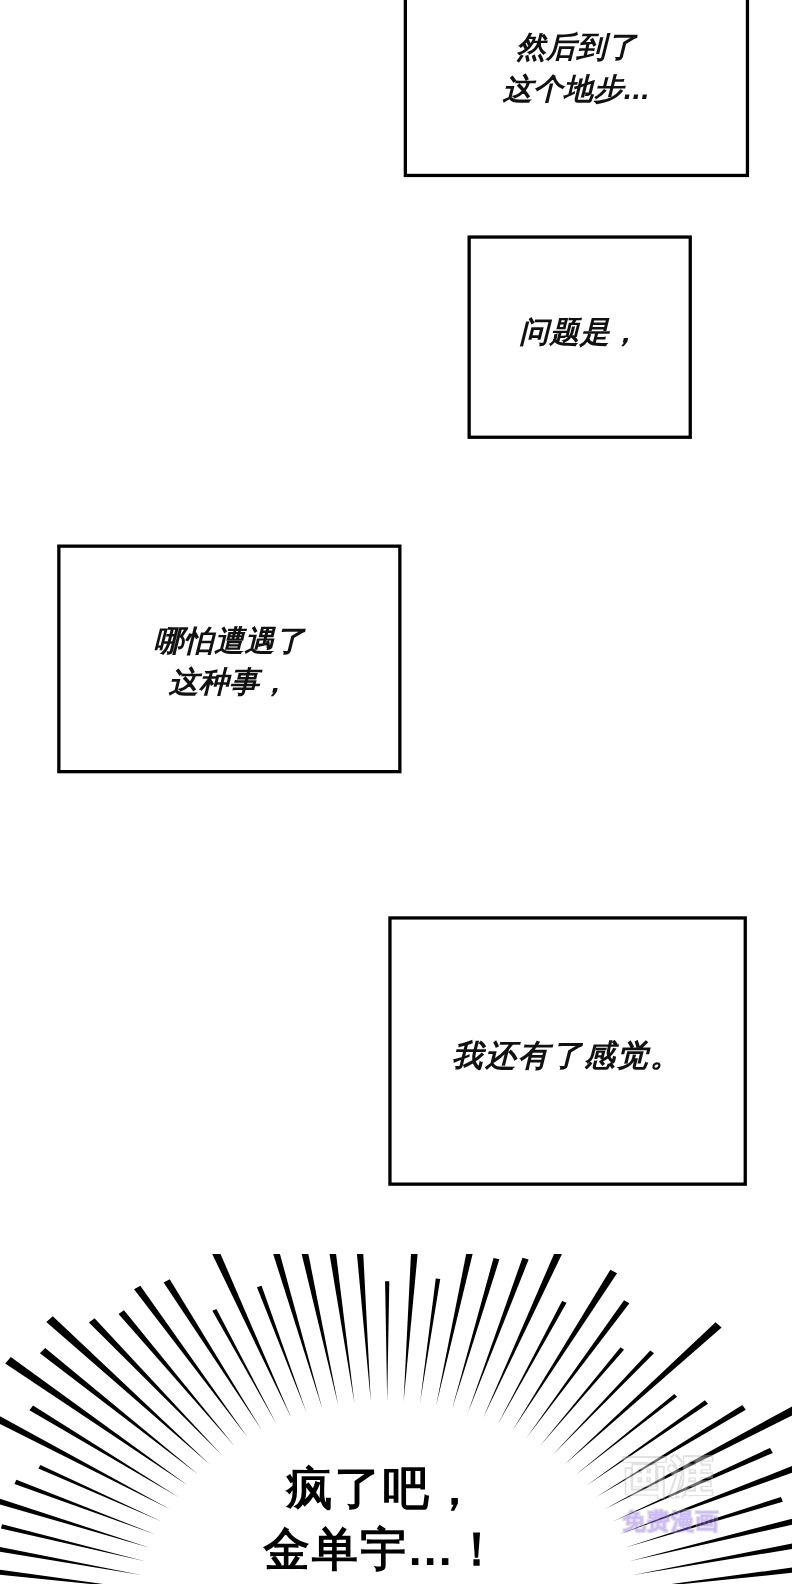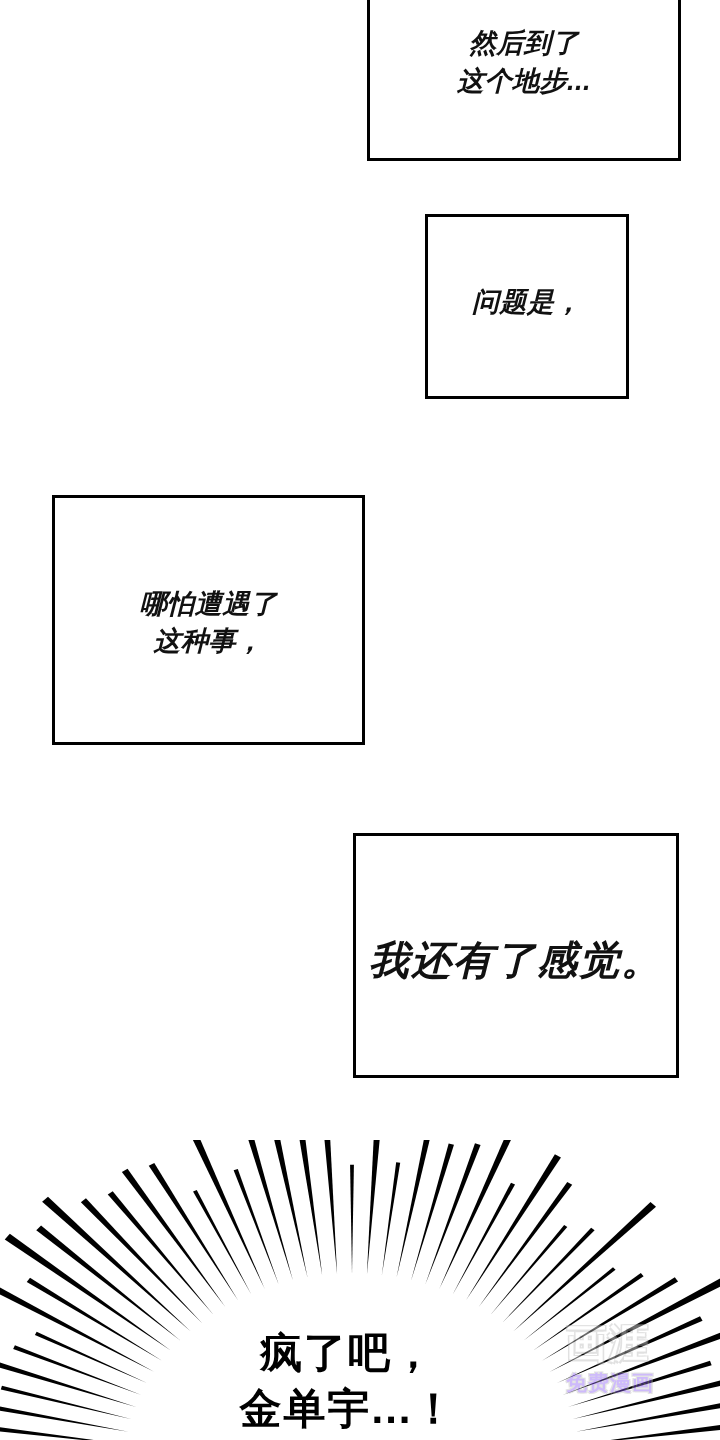--- a/index.html
+++ b/index.html
@@ -35,25 +35,25 @@
     white-space: pre-line;
     font-style: italic;
   }
 
   #panel-1 { left: 367px; top: -8px;  width: 314px; height: 169px; }
   #panel-1 .panel-text { font-size: 27px; transform: translateY(-14px); }
 
   #panel-2 { left: 425px; top: 214px; width: 204px; height: 185px; }
   #panel-2 .panel-text { font-size: 27px; transform: translateY(-4px); }
 
-  #panel-3 { left: 52px;  top: 495px; width: 313px; height: 250px; }
+  #panel-3 { left: 52px;  top: 495px; width: 313px; height: 208px; }
   #panel-3 .panel-text { font-size: 27px; transform: translateY(3px); }
 
   #panel-4 { left: 353px; top: 833px; width: 326px; height: 245px; }
-  #panel-4 .panel-text { font-size: 40px; letter-spacing: 2px; transform: translateY(5px); }
+  #panel-4 .panel-text { font-size: 28px; letter-spacing: 2px; transform: translateY(5px); }
 
   
   #burst {
     position: absolute;
     left: 0;
     top: 1140px;
     width: 720px;
     height: 300px;
     overflow: hidden;
   }

